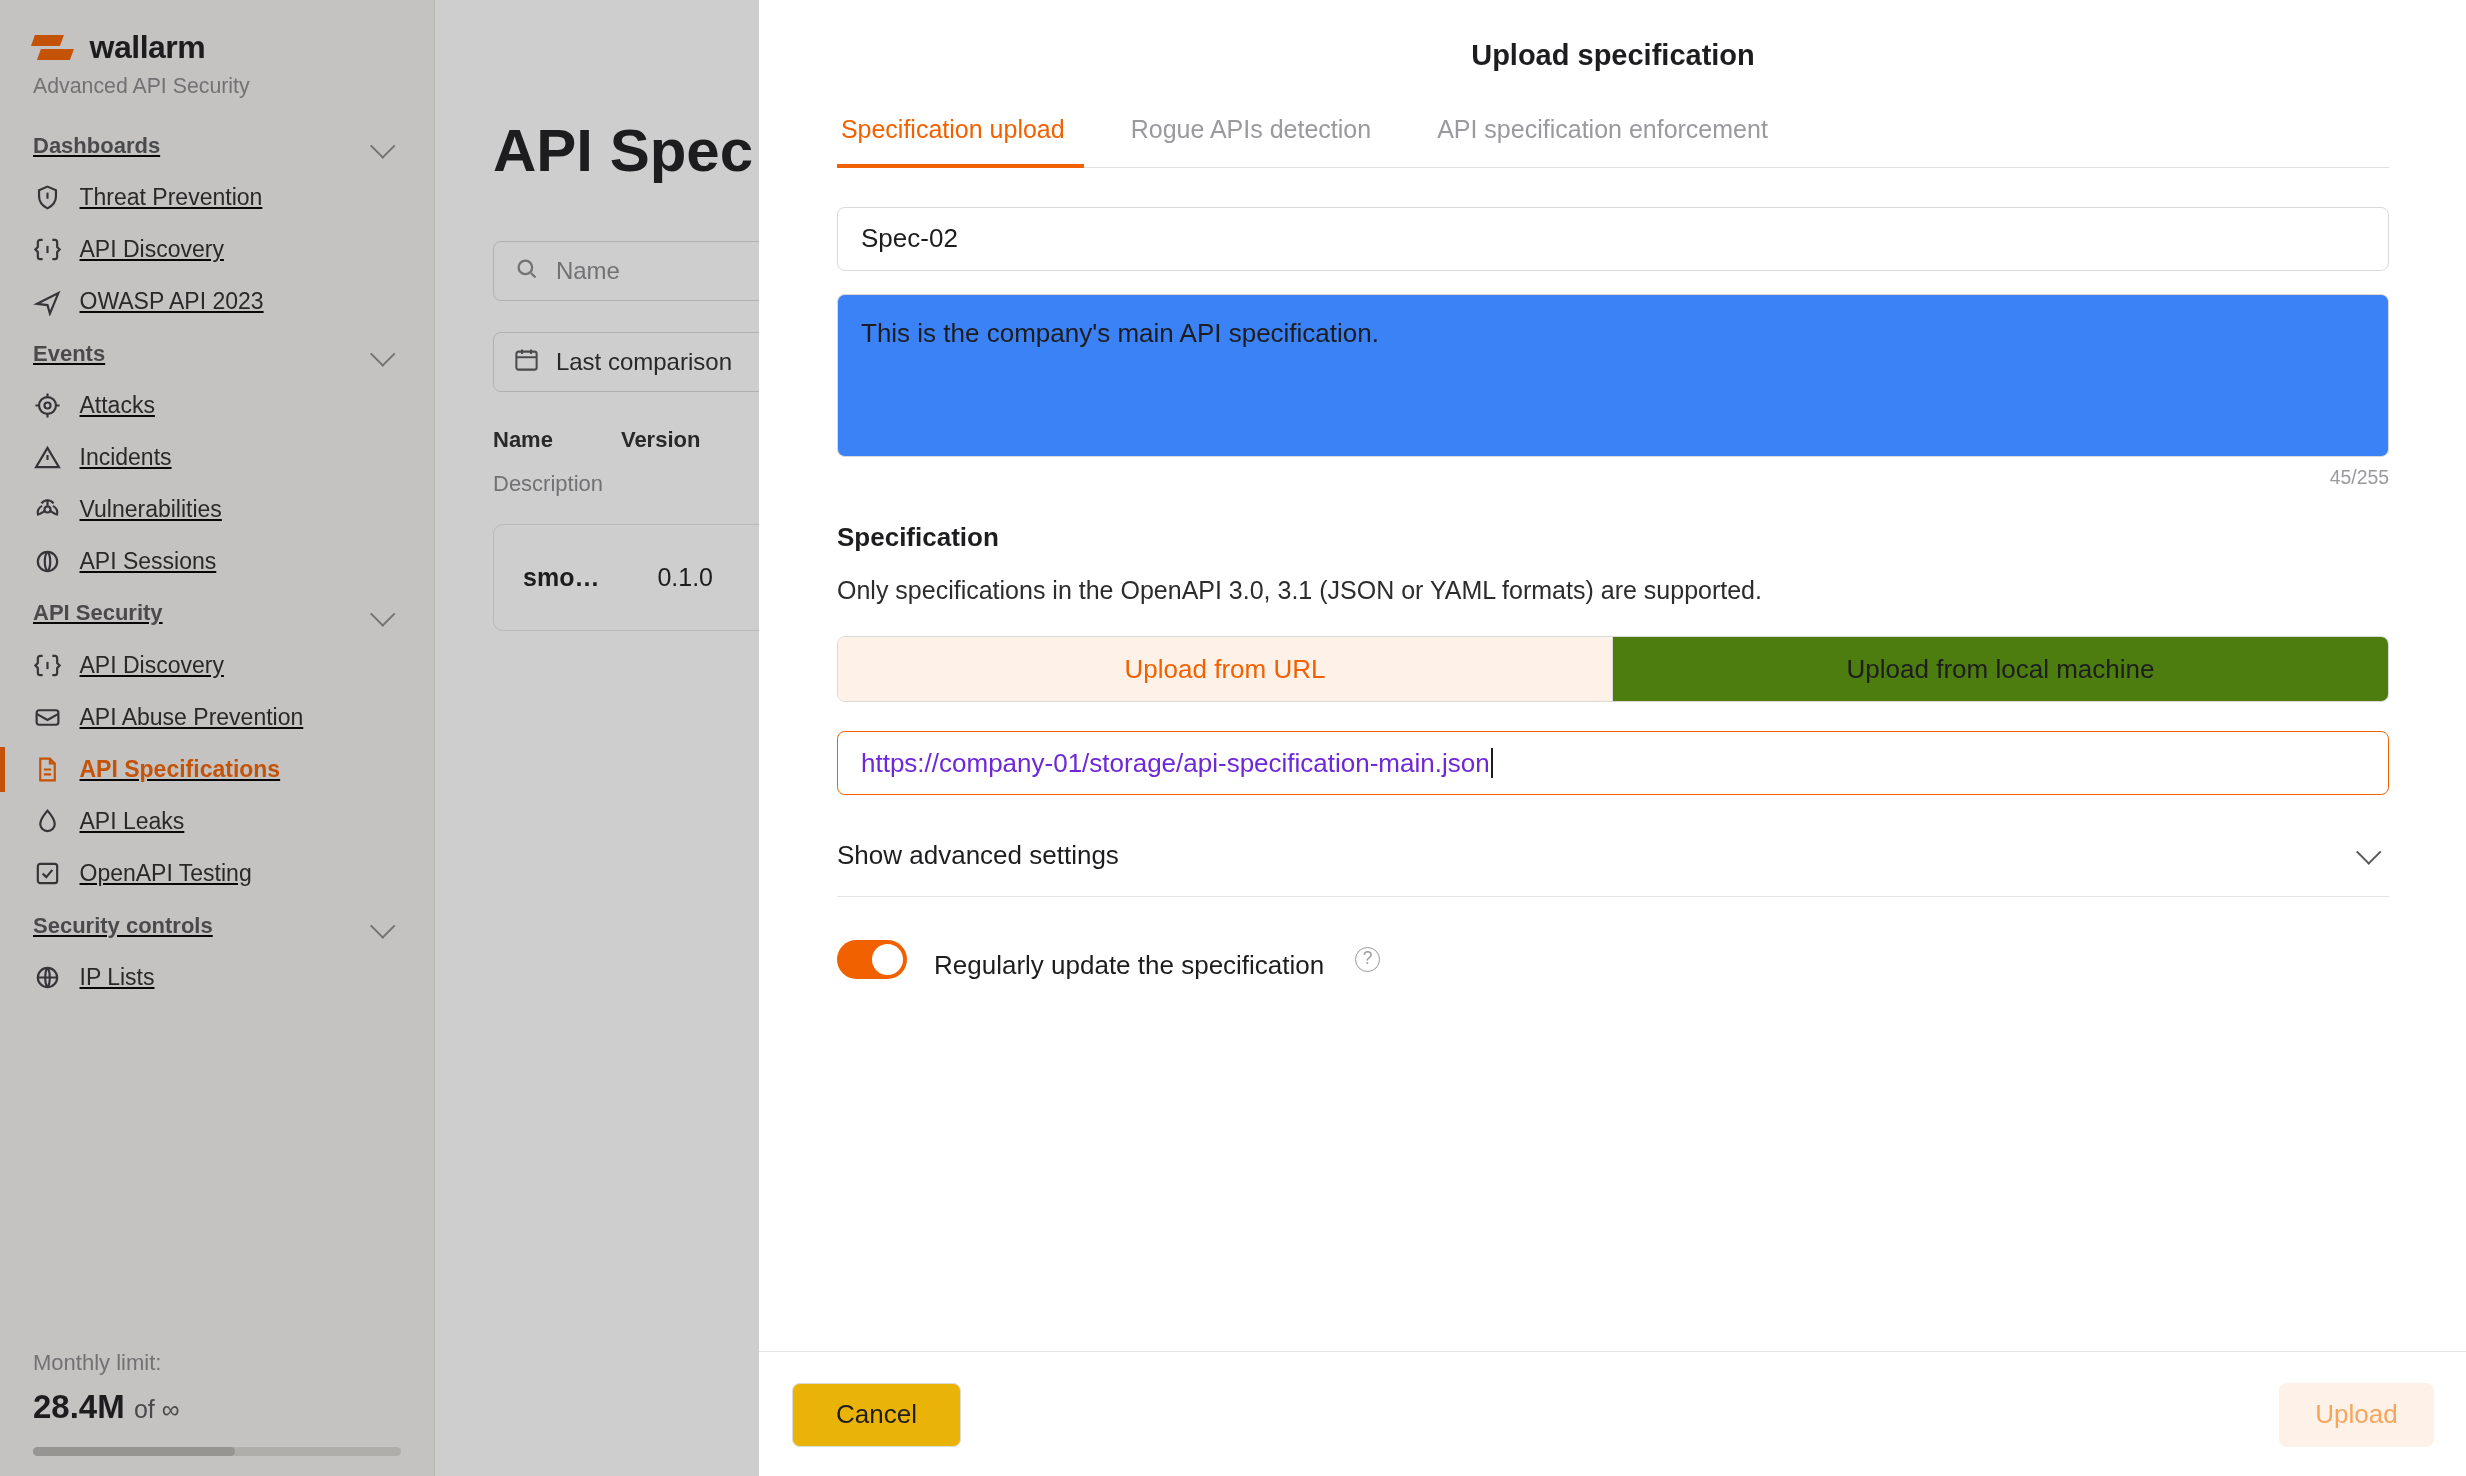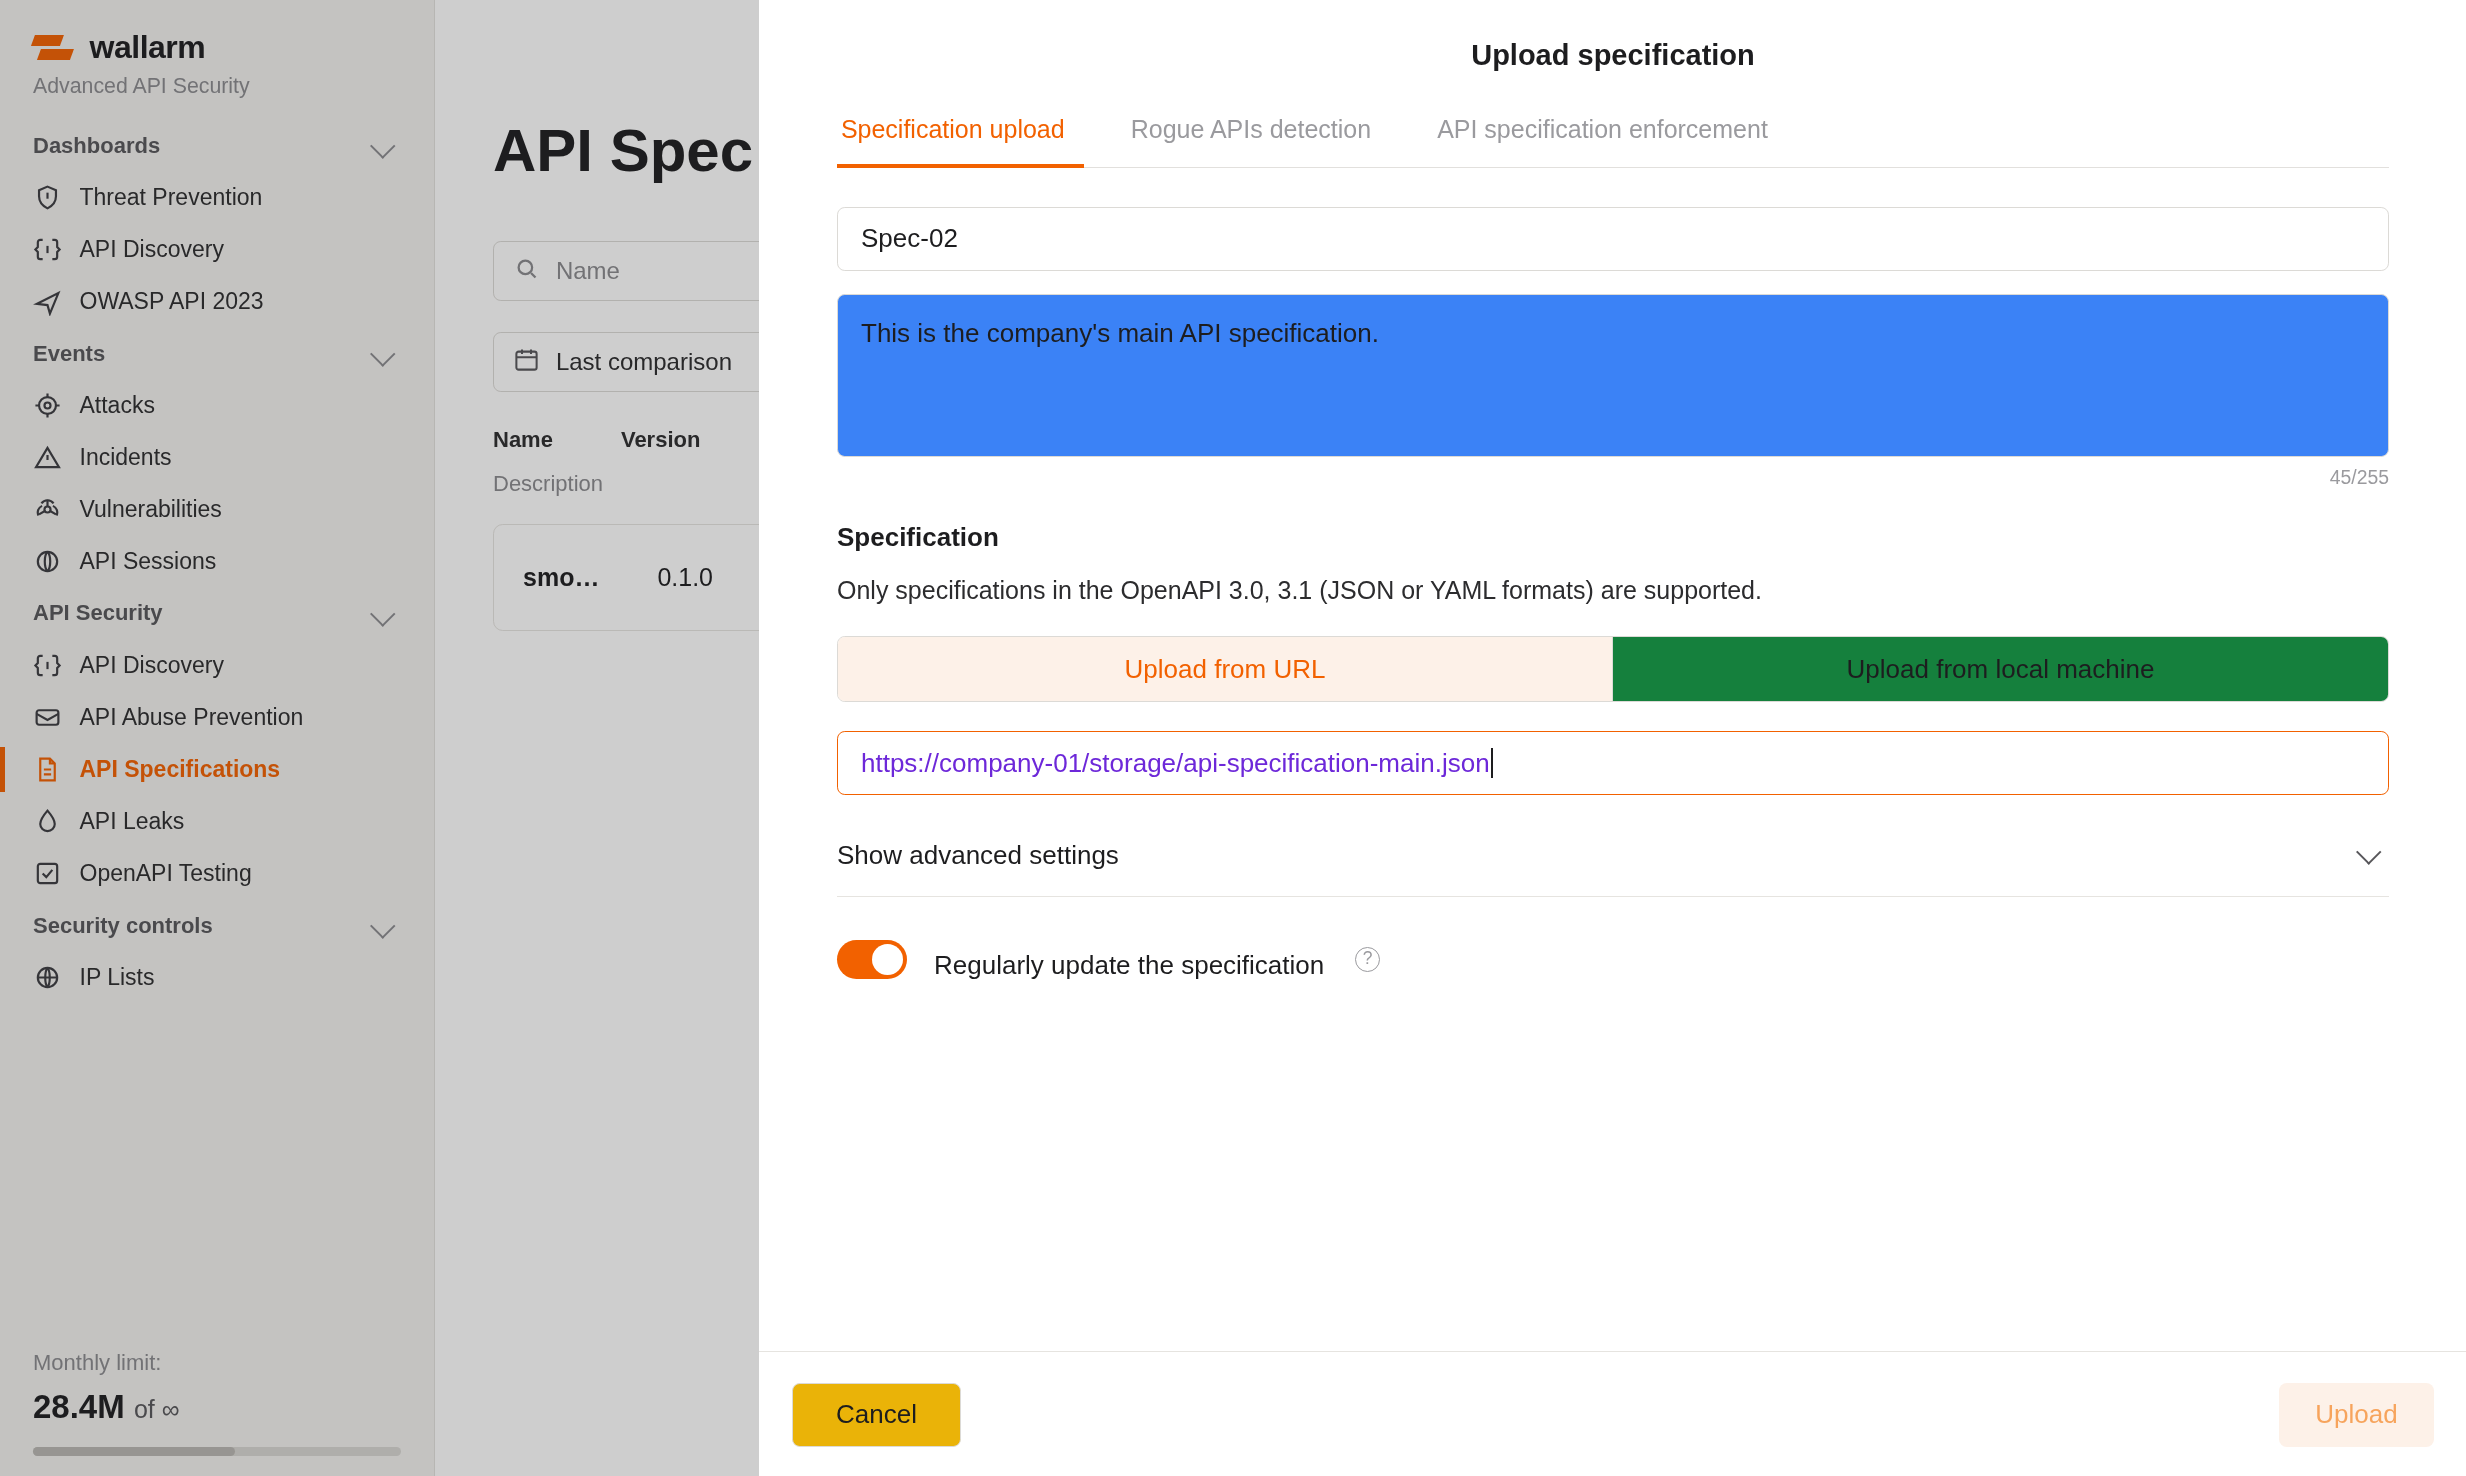--- a/index.html
+++ b/index.html
@@ -35,21 +35,21 @@
     transform: skewX(-20deg);
   }
   .brand-logo .b2 {
     position: absolute; left: 5.8px; top: 18.4px;
     width: 33px; height: 10.7px; background: #f26100;
     transform: skewX(-20deg);
   }
   .brand-name { font-size: 32px; font-weight: bold; color: #1d1d1f; letter-spacing: -0.5px; }
   .brand-sub { margin-top: 7.8px; font-size: 21.3px; color: #8a8a8e; }
 
-  .nav { margin-top: 21.3px; }
+  .nav { margin-top: 21.3px; text-decoration: underline; }
   .nav-group {
     display: flex; align-items: center; justify-content: space-between;
     padding: 12.6px 33px 12.6px 33px;
   }
   .nav-group-label { font-size: 22px; font-weight: bold; color: #57565a; }
   .chev {
     width: 17.5px; height: 17.5px; border-right: 2.9px solid #8a8a8e; border-bottom: 2.9px solid #8a8a8e;
     transform: rotate(45deg); margin-right: 9.7px;
   }
   .nav-item {
@@ -161,21 +161,21 @@
   .section-title { margin-top: 33px; font-size: 26px; font-weight: bold; color: #1d1d1f; }
   .section-desc { margin-top: 23px; font-size: 25px; color: #2c2c2e; }
 
   .seg {
     margin-top: 31px; display: flex; width: 100%;
     border: 1px solid #dcdad6; border-radius: 7.8px; overflow: hidden;
   }
   .seg-btn {
     flex: 1 1 50%; height: 64px;
     display: flex; align-items: center; justify-content: center;
-    font-size: 26px; color: #1d1d1f; background: #15803d;
+    font-size: 26px; color: #1d1d1f; background: #4d7c0f;
   }
   .seg-btn.active { background: #fdf1e8; color: #f26100; }
   .seg-btn:first-child { border-right: 1px solid #dcdad6; }
 
   .url-input {
     margin-top: 29px; width: 100%; height: 64px;
     border: 1.5px solid #f26100; border-radius: 7.8px;
     display: flex; align-items: center; padding: 0 23px;
     font-size: 26px; color: #6d28d9; background: #fff;
   }

